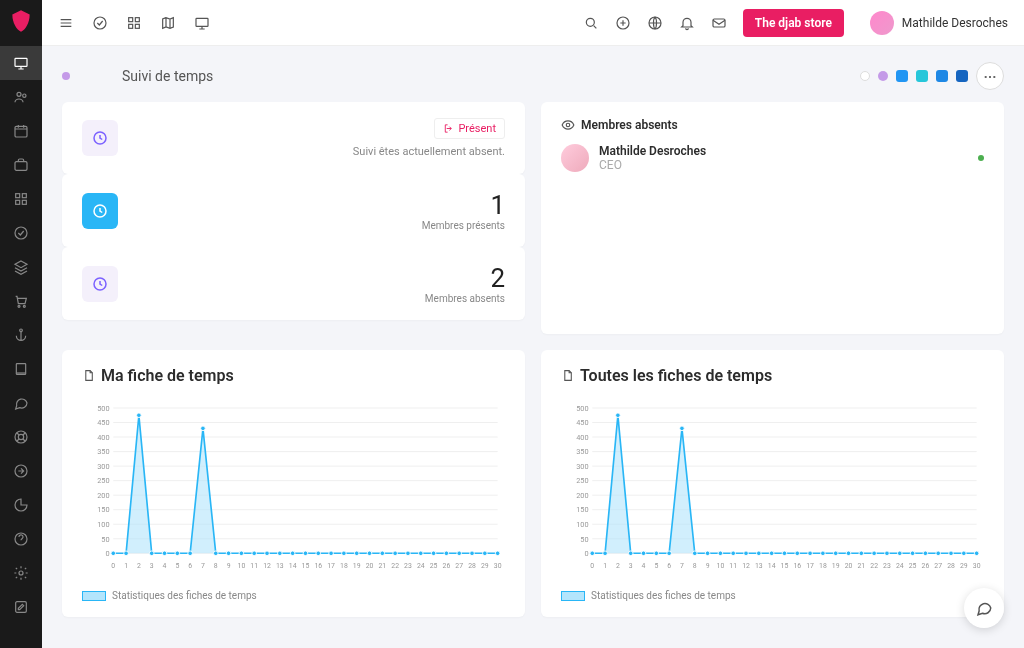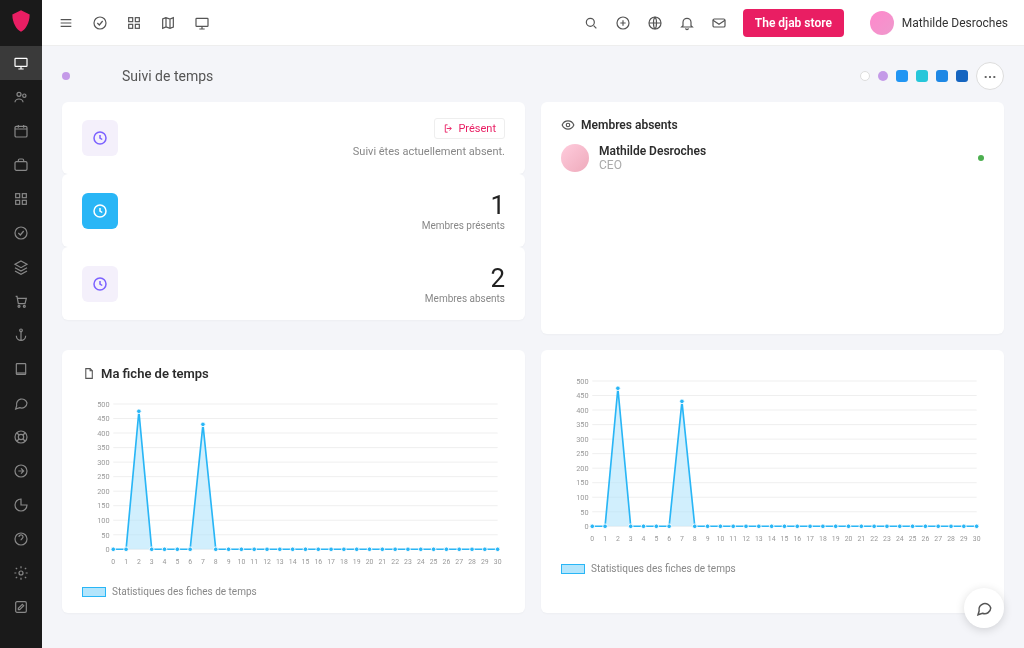--- a/index.html
+++ b/index.html
@@ -58,21 +58,21 @@
 .stat-lbl { font-size: 10px; color: #888; }
 
 .members-card .head { display: flex; align-items: center; gap: 6px; font-size: 12px; font-weight: 600; margin-bottom: 12px; }
 .members-card .head svg { width: 14px; height: 14px; stroke: #555; fill: none; stroke-width: 2; }
 .member-row { display: flex; align-items: center; gap: 10px; }
 .member-row .avatar { width: 28px; height: 28px; border-radius: 50%; background: linear-gradient(135deg,#fcd,#eab); flex-shrink:0;}
 .member-row .name { font-size: 12px; font-weight: 600; }
 .member-row .role { font-size: 12px; color: #aaa; }
 .member-row .status-dot { width: 6px; height: 6px; border-radius: 50%; background: #4caf50; margin-left: auto; }
 
-.chart-card .head { display: flex; align-items: center; gap: 6px; font-size: 13px; font-weight: 600; margin-bottom: 8px; }
+.chart-card .head { display: flex; align-items: center; gap: 6px; font-size: 16px; font-weight: 600; margin-bottom: 8px; }
 .chart-card .head svg { width: 13px; height: 13px; stroke: #555; fill: none; stroke-width: 2; }
 .chart-svg { width: 100%; height: 190px; }
 .legend { font-size: 10px; color: #888; margin-top: 4px; }
 .legend .swatch { display:inline-block; width: 24px; height: 10px; background: #b3e5fc; border: 1px solid #29b6f6; vertical-align: middle; margin-right: 6px;}
 
 .members-card { min-height: 232px; }
 
 
 .fab { position: fixed; bottom: 20px; right: 20px; width: 40px; height: 40px; border-radius: 50%; background: #fff; box-shadow: 0 2px 10px rgba(0,0,0,.15); display:flex; align-items:center; justify-content:center; cursor:pointer;}
 .fab svg { width:18px; height:18px; stroke:#555; fill:none; stroke-width:2;}
@@ -421,20 +421,27 @@
             <text x="396.26666666666665" y="182" text-anchor="middle" font-size="7.5" fill="#999">26</text>
             <text x="410.2" y="182" text-anchor="middle" font-size="7.5" fill="#999">27</text>
             <text x="424.1333333333333" y="182" text-anchor="middle" font-size="7.5" fill="#999">28</text>
             <text x="438.06666666666666" y="182" text-anchor="middle" font-size="7.5" fill="#999">29</text>
             <text x="452" y="182" text-anchor="middle" font-size="7.5" fill="#999">30</text>
           </svg>
         <div class="legend"><span class="swatch"></span><span>Statistiques des fiches de temps</span></div>
       </div>
 
       <div class="card chart-card">
+        <div class="head">
+          <svg viewBox="0 0 24 24">
+              <path d="M7 3h8l4 4v14H7z"></path>
+              <path d="M15 3v4h4"></path>
+            </svg>
+          <span>Toutes les fiches de temps</span>
+        </div>
         <svg class="chart-svg" id="chart-1" viewBox="0 0 460 190">
             <line x1="34" y1="166" x2="452" y2="166" stroke="#eee" stroke-width="1"></line>
             <text x="30" y="169" text-anchor="end" font-size="8" fill="#999">0</text>
             <line x1="34" y1="150.2" x2="452" y2="150.2" stroke="#eee" stroke-width="1"></line>
             <text x="30" y="153.2" text-anchor="end" font-size="8" fill="#999">50</text>
             <line x1="34" y1="134.4" x2="452" y2="134.4" stroke="#eee" stroke-width="1"></line>
             <text x="30" y="137.4" text-anchor="end" font-size="8" fill="#999">100</text>
             <line x1="34" y1="118.6" x2="452" y2="118.6" stroke="#eee" stroke-width="1"></line>
             <text x="30" y="121.6" text-anchor="end" font-size="8" fill="#999">150</text>
             <line x1="34" y1="102.8" x2="452" y2="102.8" stroke="#eee" stroke-width="1"></line>

